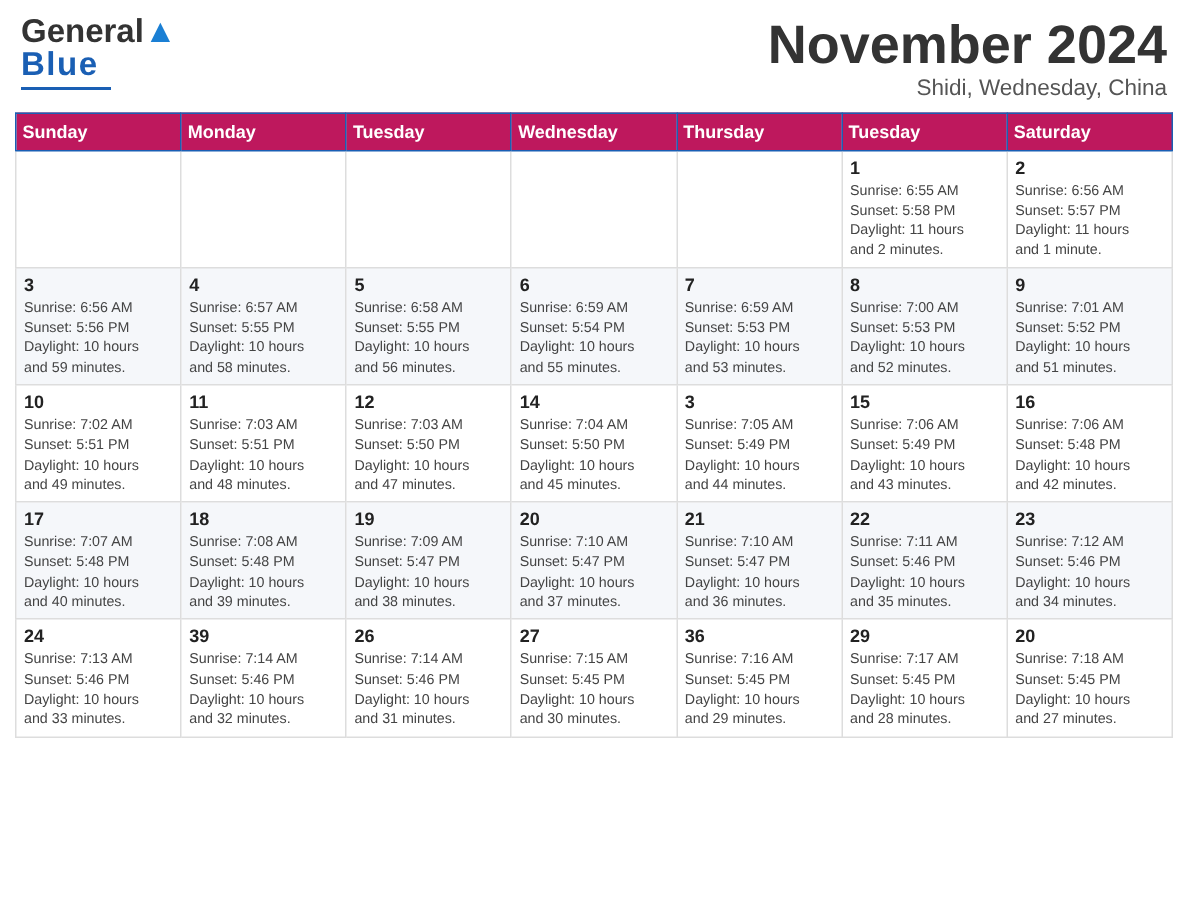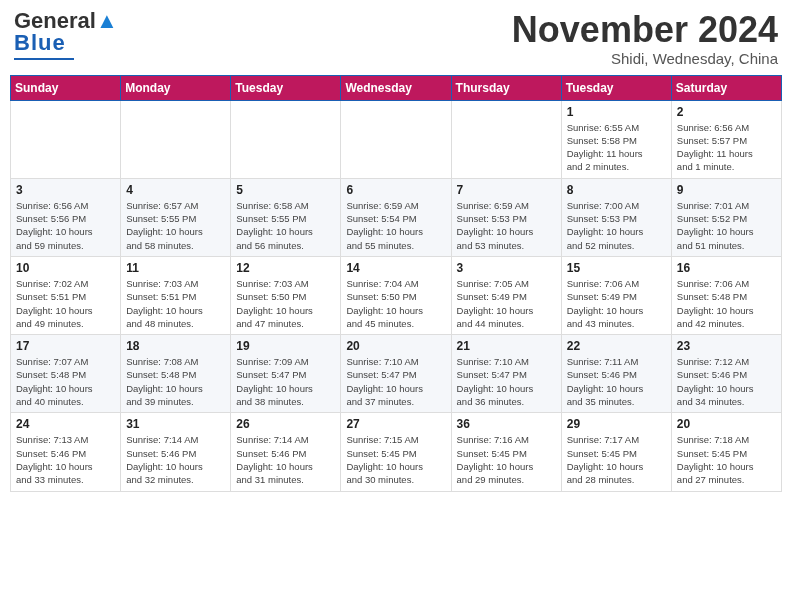--- a/index.html
+++ b/index.html
@@ -228,21 +228,21 @@
           <span class="day-number">23</span>
           <div class="day-info">Sunrise: 7:12 AM<br>Sunset: 5:46 PM<br>Daylight: 10 hours<br>and 34 minutes.</div>
         </td>
       </tr>
       <tr>
         <td>
           <span class="day-number">24</span>
           <div class="day-info">Sunrise: 7:13 AM<br>Sunset: 5:46 PM<br>Daylight: 10 hours<br>and 33 minutes.</div>
         </td>
         <td>
-          <span class="day-number">31</span>
+          <span class="day-number">39</span>
           <div class="day-info">Sunrise: 7:14 AM<br>Sunset: 5:46 PM<br>Daylight: 10 hours<br>and 32 minutes.</div>
         </td>
         <td>
           <span class="day-number">26</span>
           <div class="day-info">Sunrise: 7:14 AM<br>Sunset: 5:46 PM<br>Daylight: 10 hours<br>and 31 minutes.</div>
         </td>
         <td>
           <span class="day-number">27</span>
           <div class="day-info">Sunrise: 7:15 AM<br>Sunset: 5:45 PM<br>Daylight: 10 hours<br>and 30 minutes.</div>
         </td>

